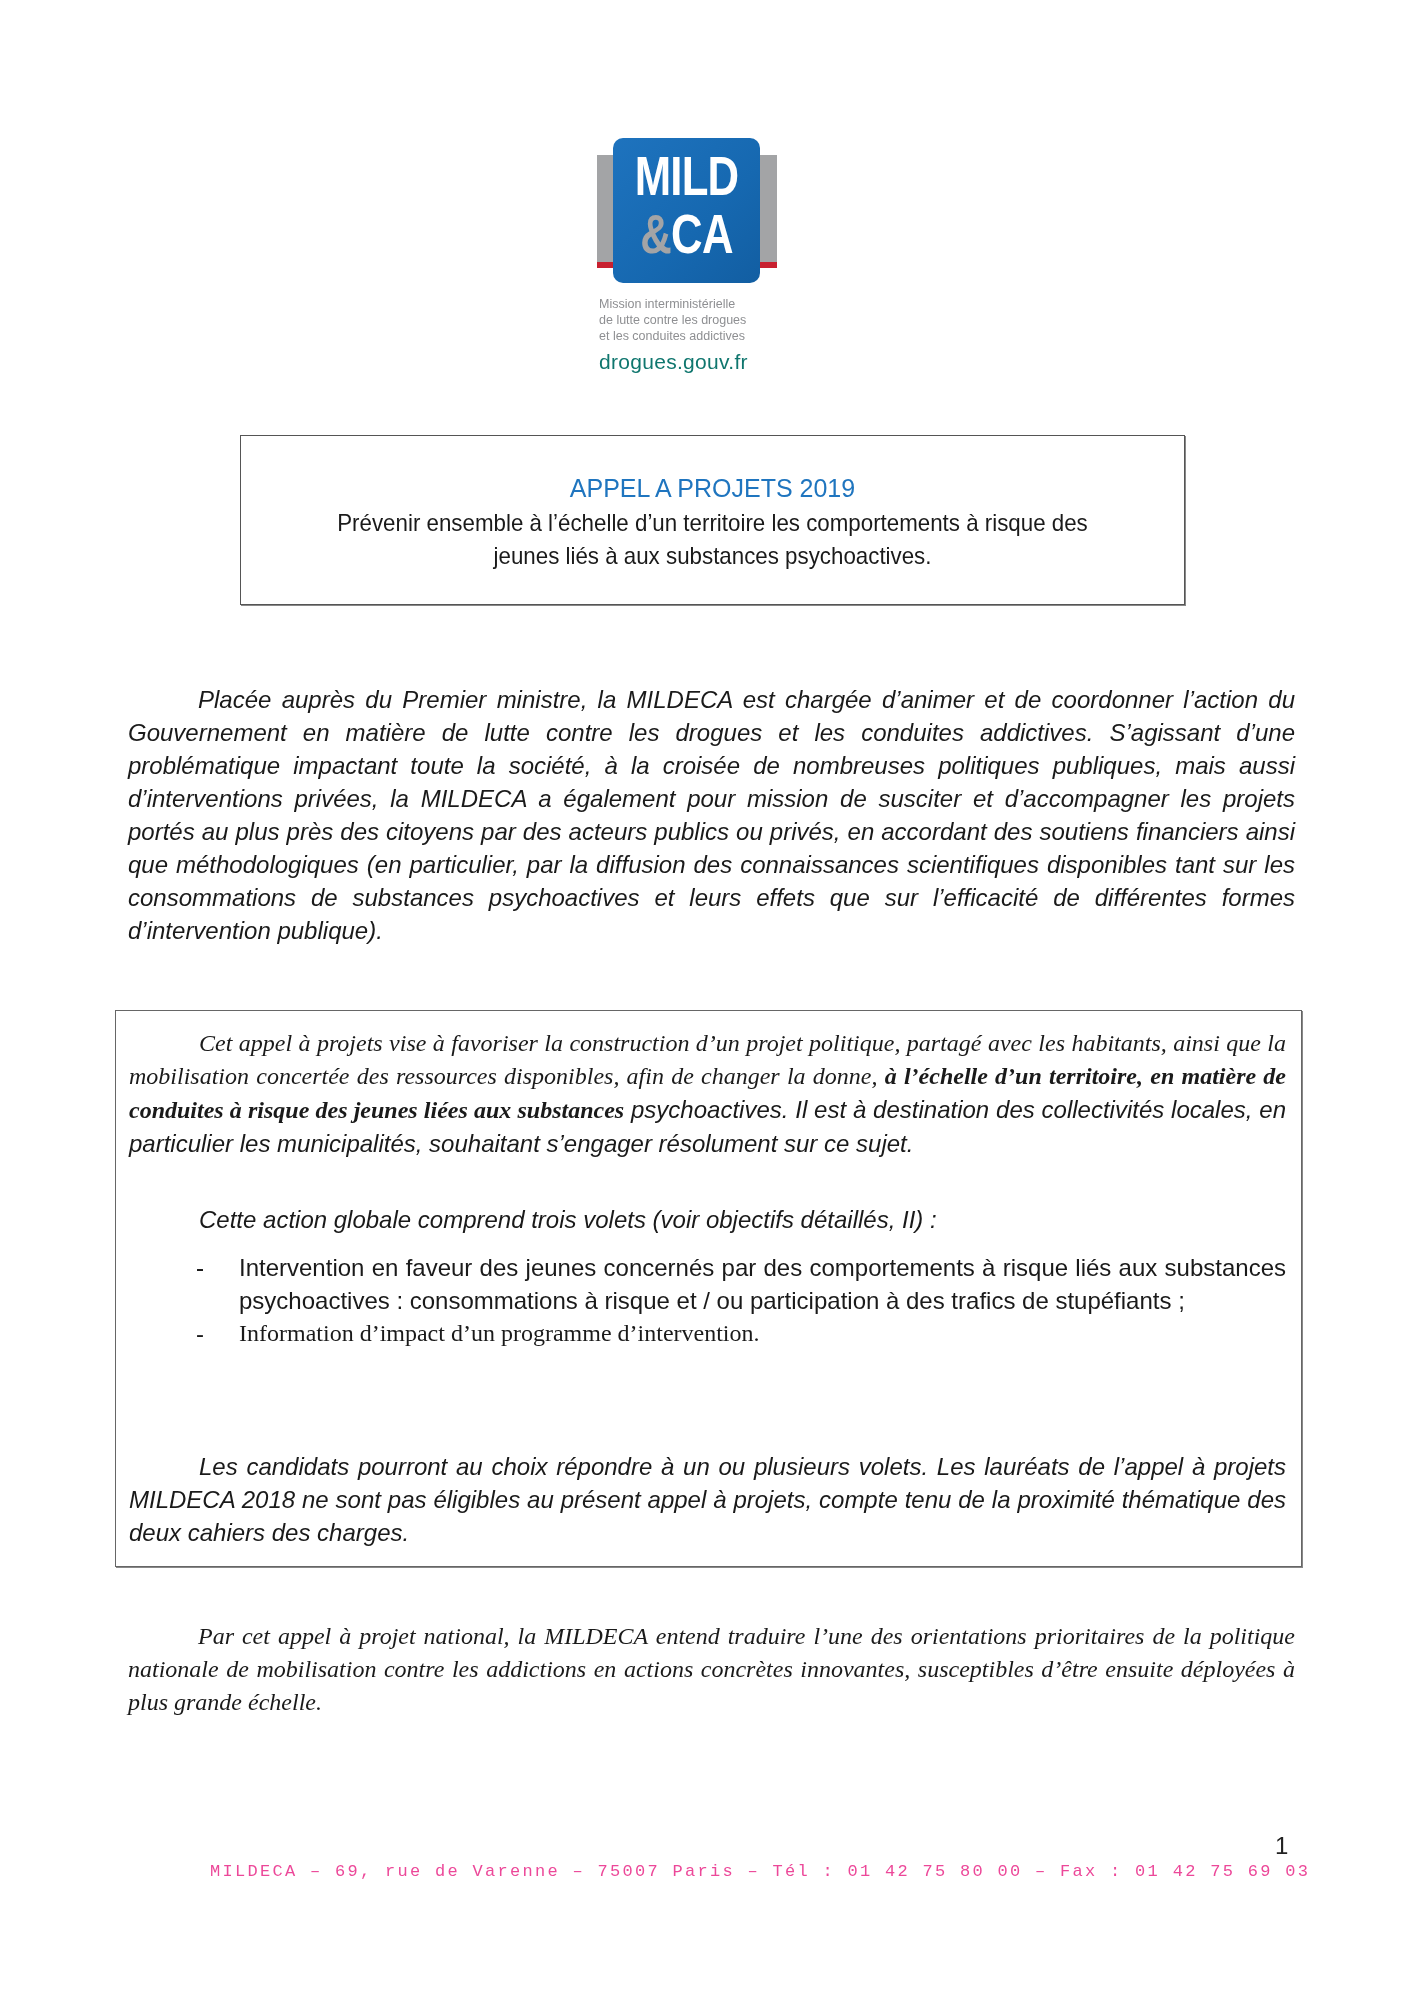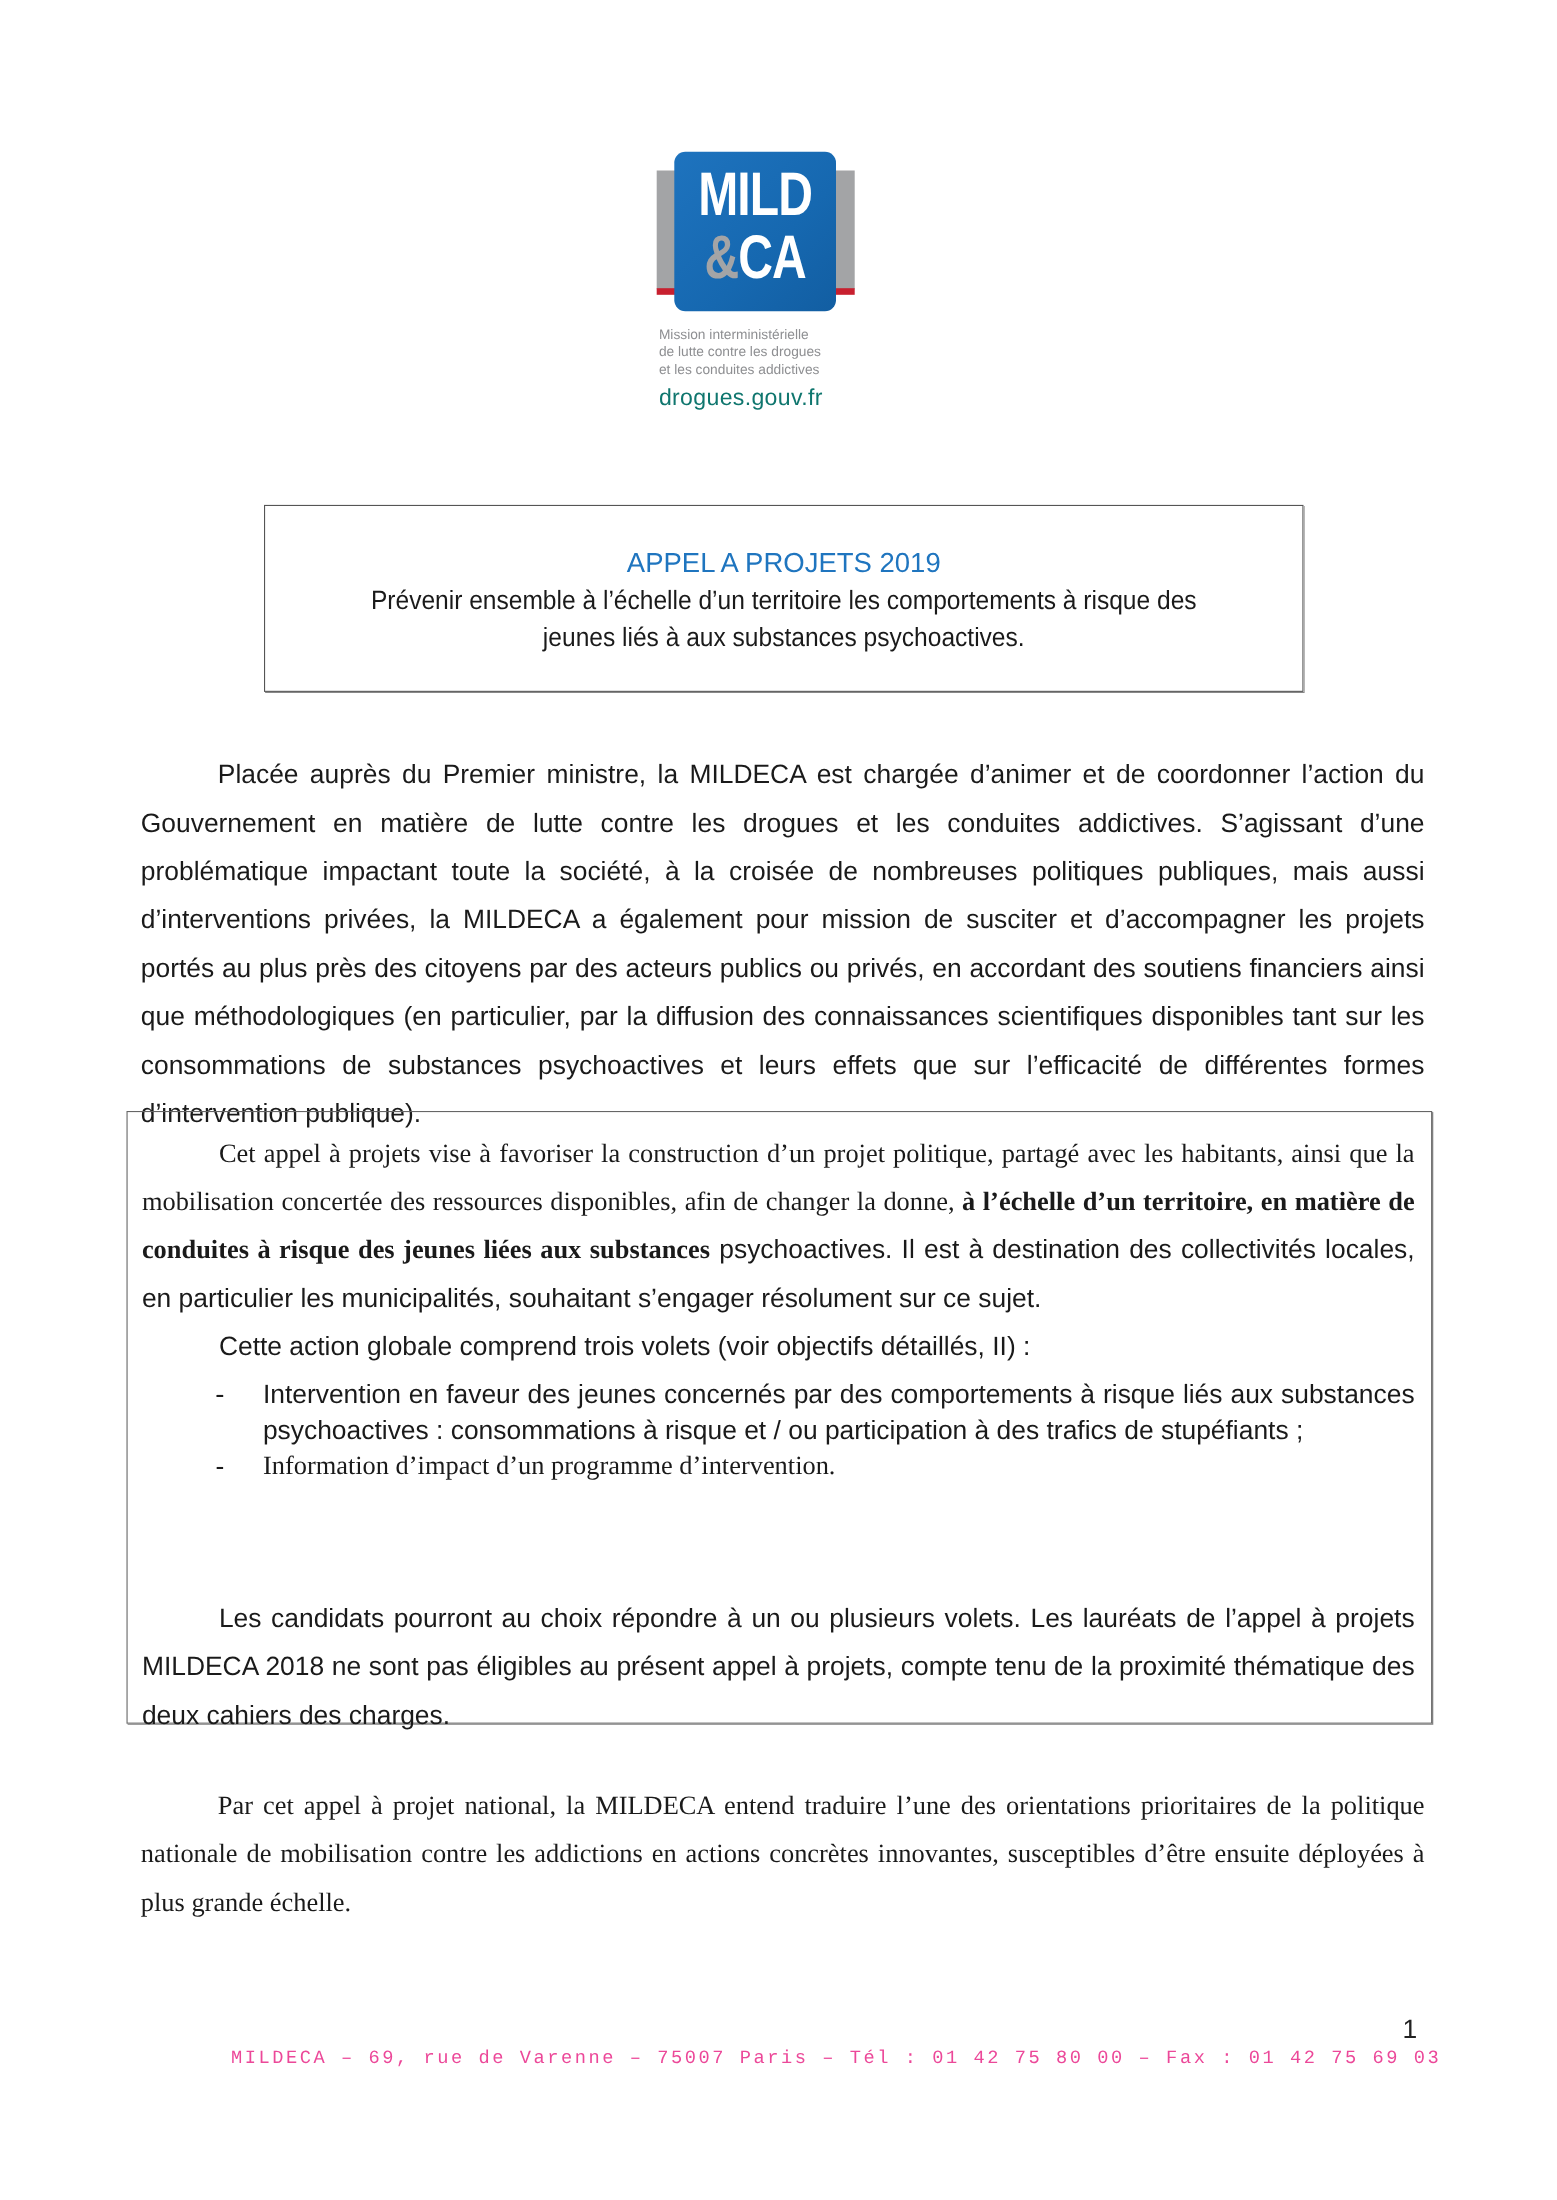--- a/index.html
+++ b/index.html
@@ -17,26 +17,26 @@
     font-family: "Liberation Sans", sans-serif; font-weight: bold; color: #ffffff;
     font-size: 56px; line-height: 56px; letter-spacing: -1px; transform: scaleX(0.78); transform-origin: center;
   }
   .logo .mild { top: 10px; }
   .logo .ca { top: 68px; }
   .logo .amp { color: #a3a4a6; }
   .logo .tagline { position: absolute; left: 2px; top: 158px; width: 180px; font-family: "Liberation Sans", sans-serif; font-size: 12.5px; line-height: 16px; color: #8e8f92; }
   .logo .url { position: absolute; left: 2px; top: 212px; width: 180px; font-family: "Liberation Sans", sans-serif; font-size: 21px; color: #0f766e; letter-spacing: 0.3px; }
 
   
-  .title-box { position: absolute; left: 240px; top: 435px; width: 943px; height: 168px; border: 1.5px solid #555; box-shadow: 1px 1px 0 #888; margin-top: 24px; }
+  .title-box { position: absolute; left: 240px; top: 435px; width: 943px; height: 168px; border: 1.5px solid #555; box-shadow: 1px 1px 0 #888; }
   .title-box .t1 { position: absolute; top: 38px; left: 0; width: 100%; text-align: center; font-family: "Liberation Sans", sans-serif; font-size: 25px; color: #1f75bf; }
   .title-box .t2 { position: absolute; top: 70px; left: 30px; right: 30px; text-align: center; font-family: "Liberation Sans", sans-serif; font-size: 24px; line-height: 33px; color: #1a1a1a; transform: scaleX(0.93); }
 
   
-  .para { position: absolute; font-size: 24px; line-height: 44px; text-align: justify; text-align-last: left; }
+  .para { position: absolute; font-size: 24px; line-height: 33px; text-align: justify; text-align-last: left; font-style: italic; }
   .p1 { left: 128px; top: 683px; width: 1167px; }
   .indent { display: inline-block; width: 70px; }
 
   .frame { position: absolute; left: 115px; top: 1010px; width: 1185px; height: 555px; border: 1.5px solid #666; box-shadow: 1px 1px 0 #888; }
   .frame .para { left: 13px; width: 1157px; }
   .frame .pa { top: 16px; }
   .frame .pb { top: 192px; }
   .frame .list { position: absolute; left: 13px; top: 240px; width: 1157px; font-size: 24px; line-height: 33px; }
   .frame .li { position: relative; padding-left: 110px; text-align: justify; text-align-last: left; }
   .frame .li .dash { position: absolute; left: 67px; top: 0; }

